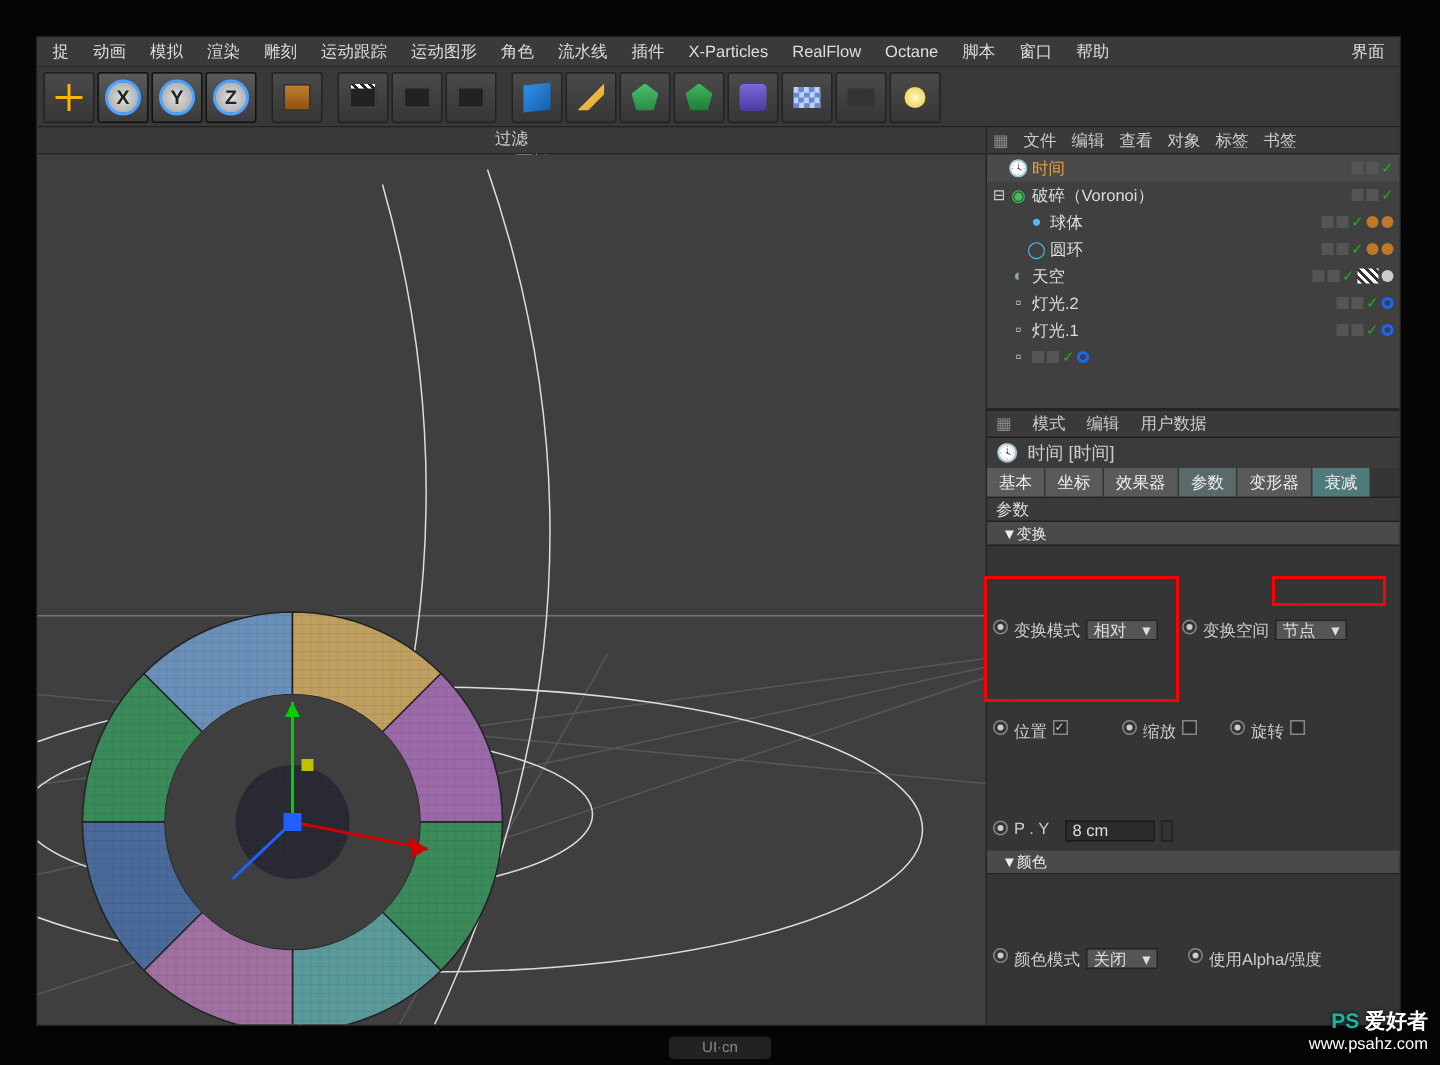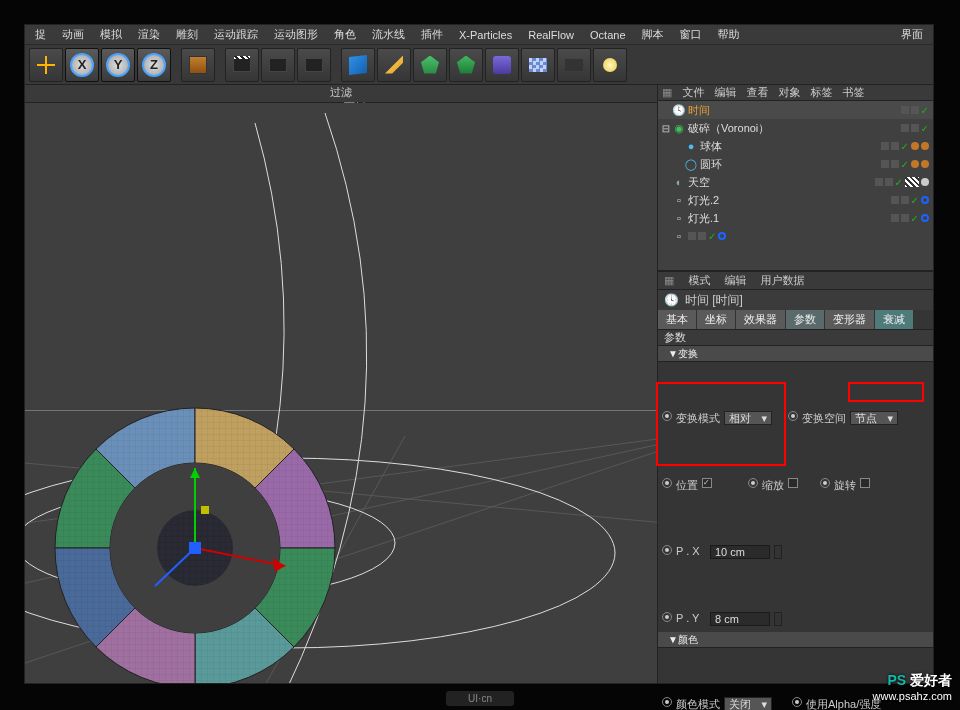--- a/index.html
+++ b/index.html
@@ -361,26 +361,20 @@
             <label>缩放</label>
             <span class="chk"></span>
             <span style="width:14px"></span>
             <span class="radio on"></span>
             <label>旋转</label>
             <span class="chk"></span>
           </div>
 
           <div class="attr-row">
             <span class="radio on"></span>
-            <label style="width:30px">P . X</label>
-            <div class="val">10 cm</div>
-            <div class="spin"></div>
-          </div>
-          <div class="attr-row">
-            <span class="radio on"></span>
             <label style="width:30px">P . Y</label>
             <div class="val">8 cm</div>
             <div class="spin"></div>
           </div>
 
           <div class="hl-red" style="left:-2px; top:20px; width:130px; height:84px;"></div>
           <div class="hl-red" style="left:190px; top:20px; width:76px; height:20px;"></div>
         </div>
 
         <div class="attr-group">▼颜色</div>

